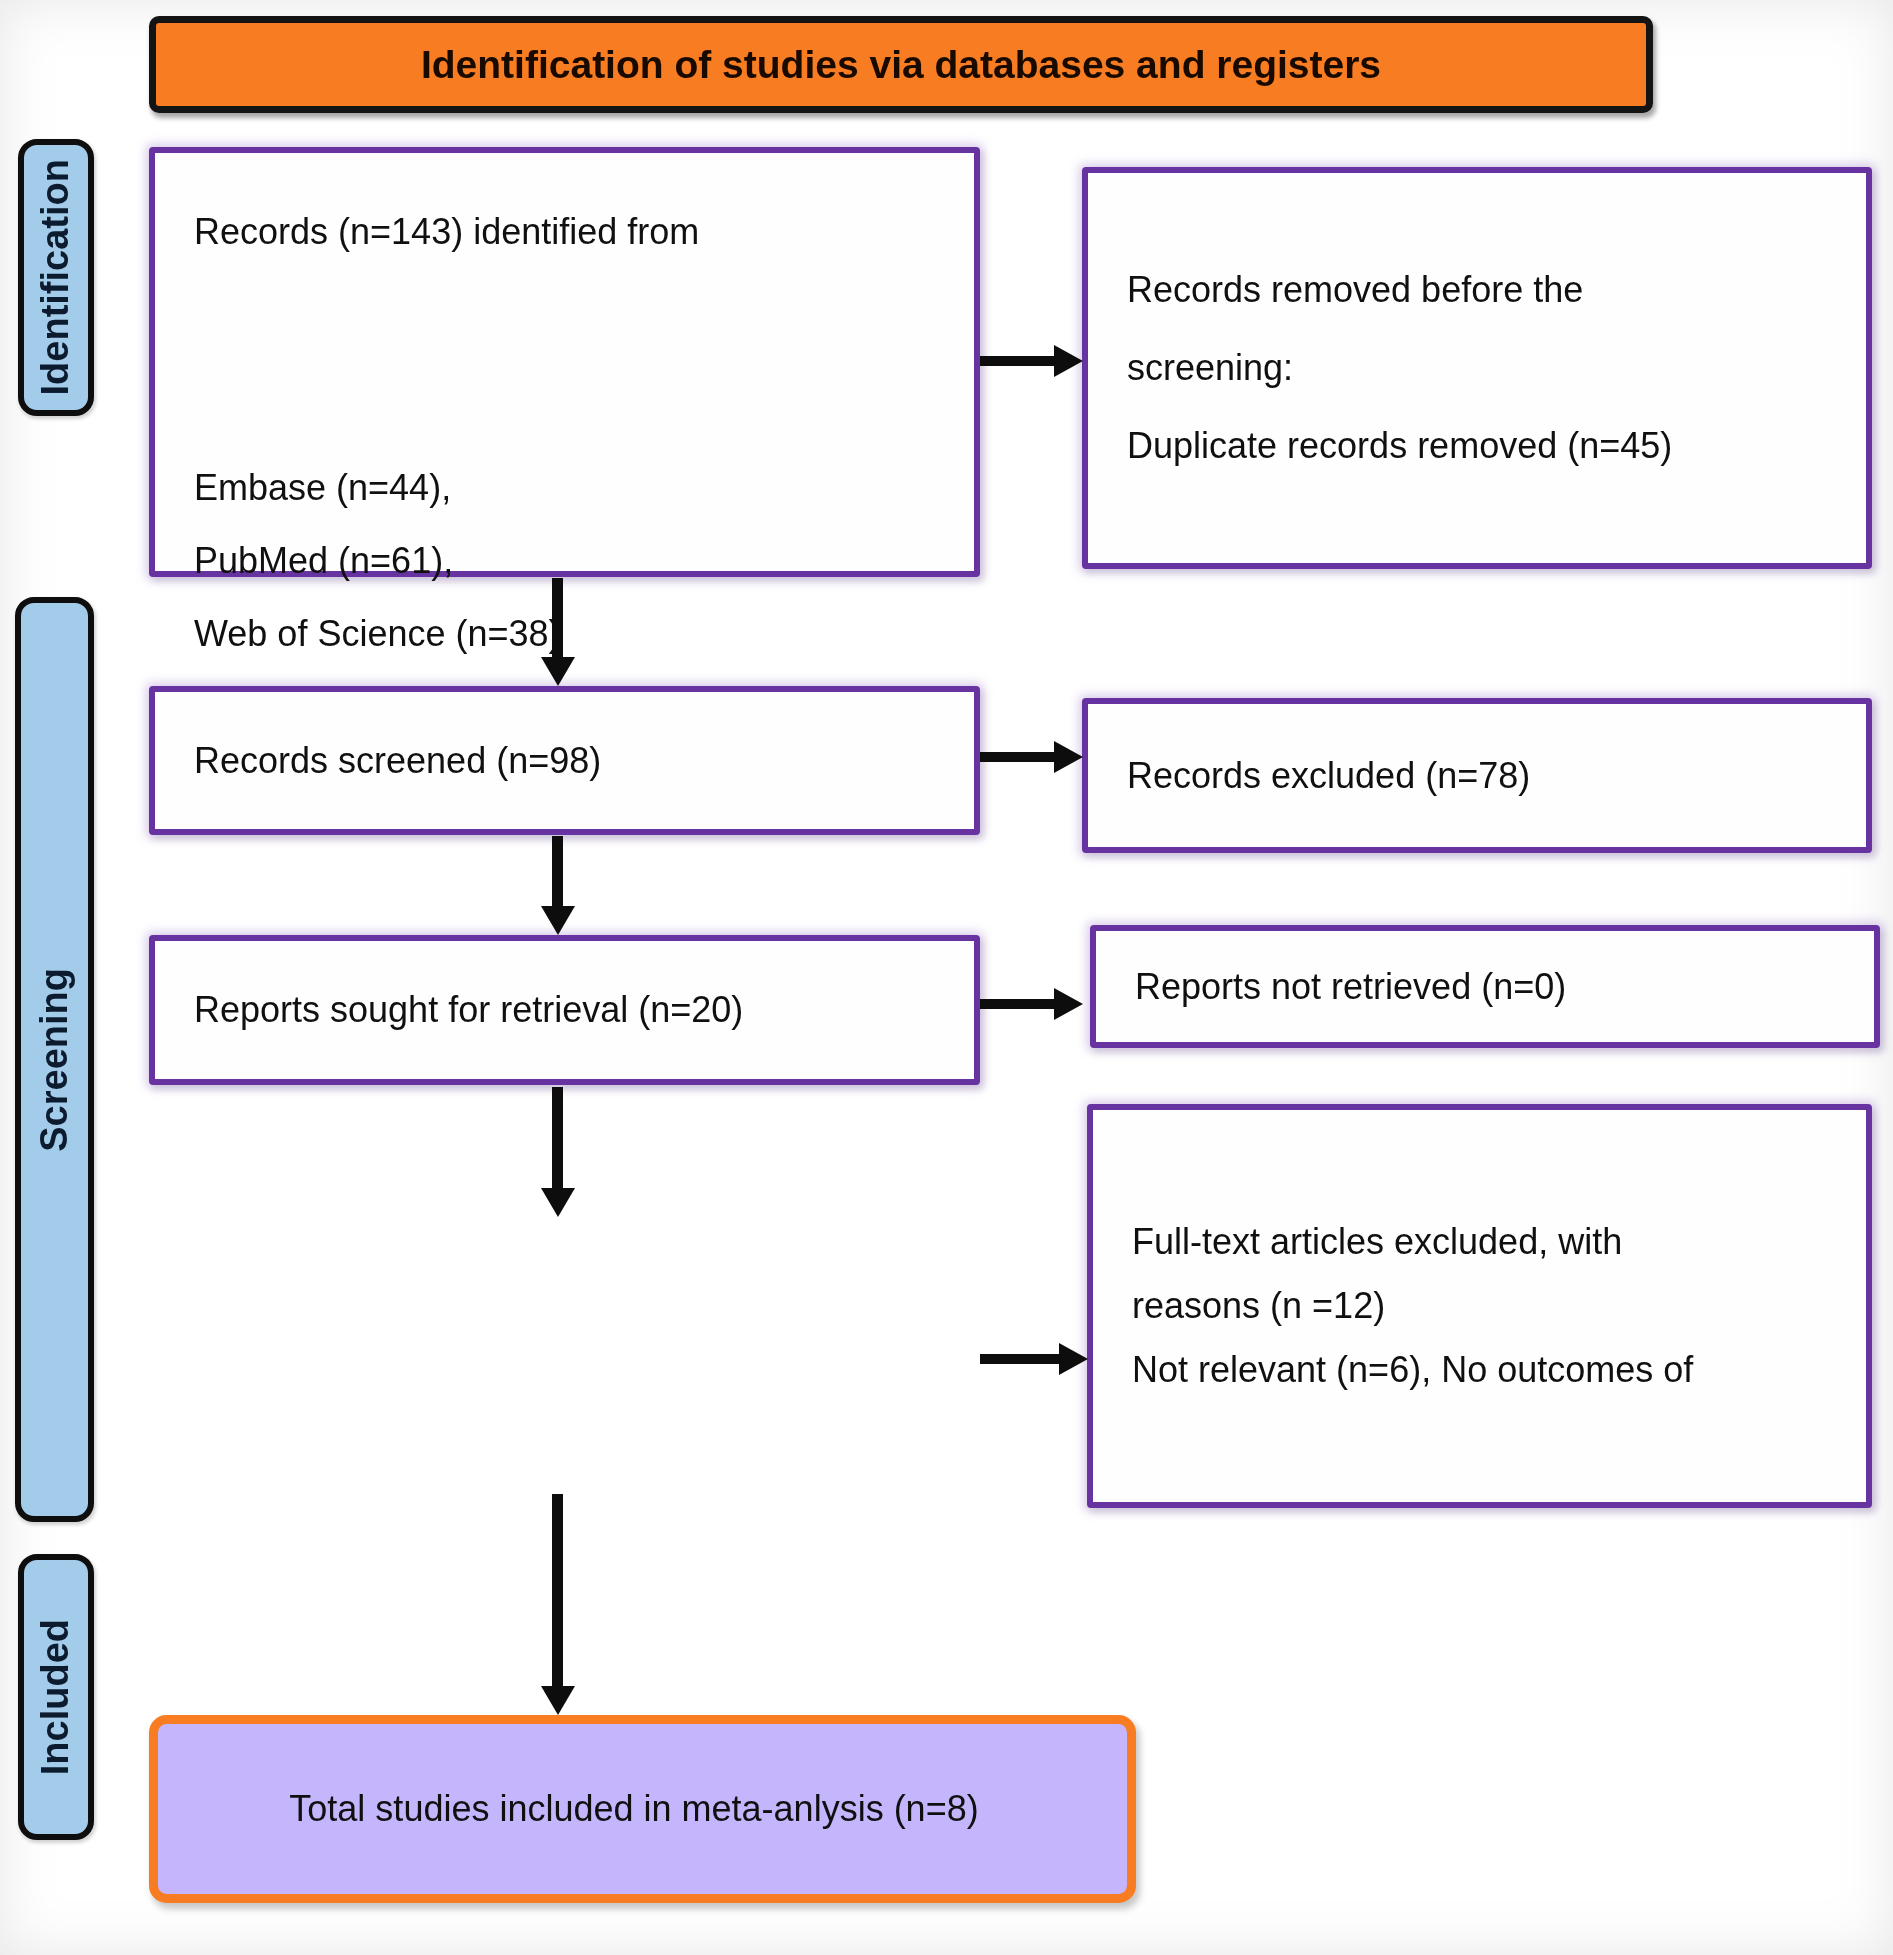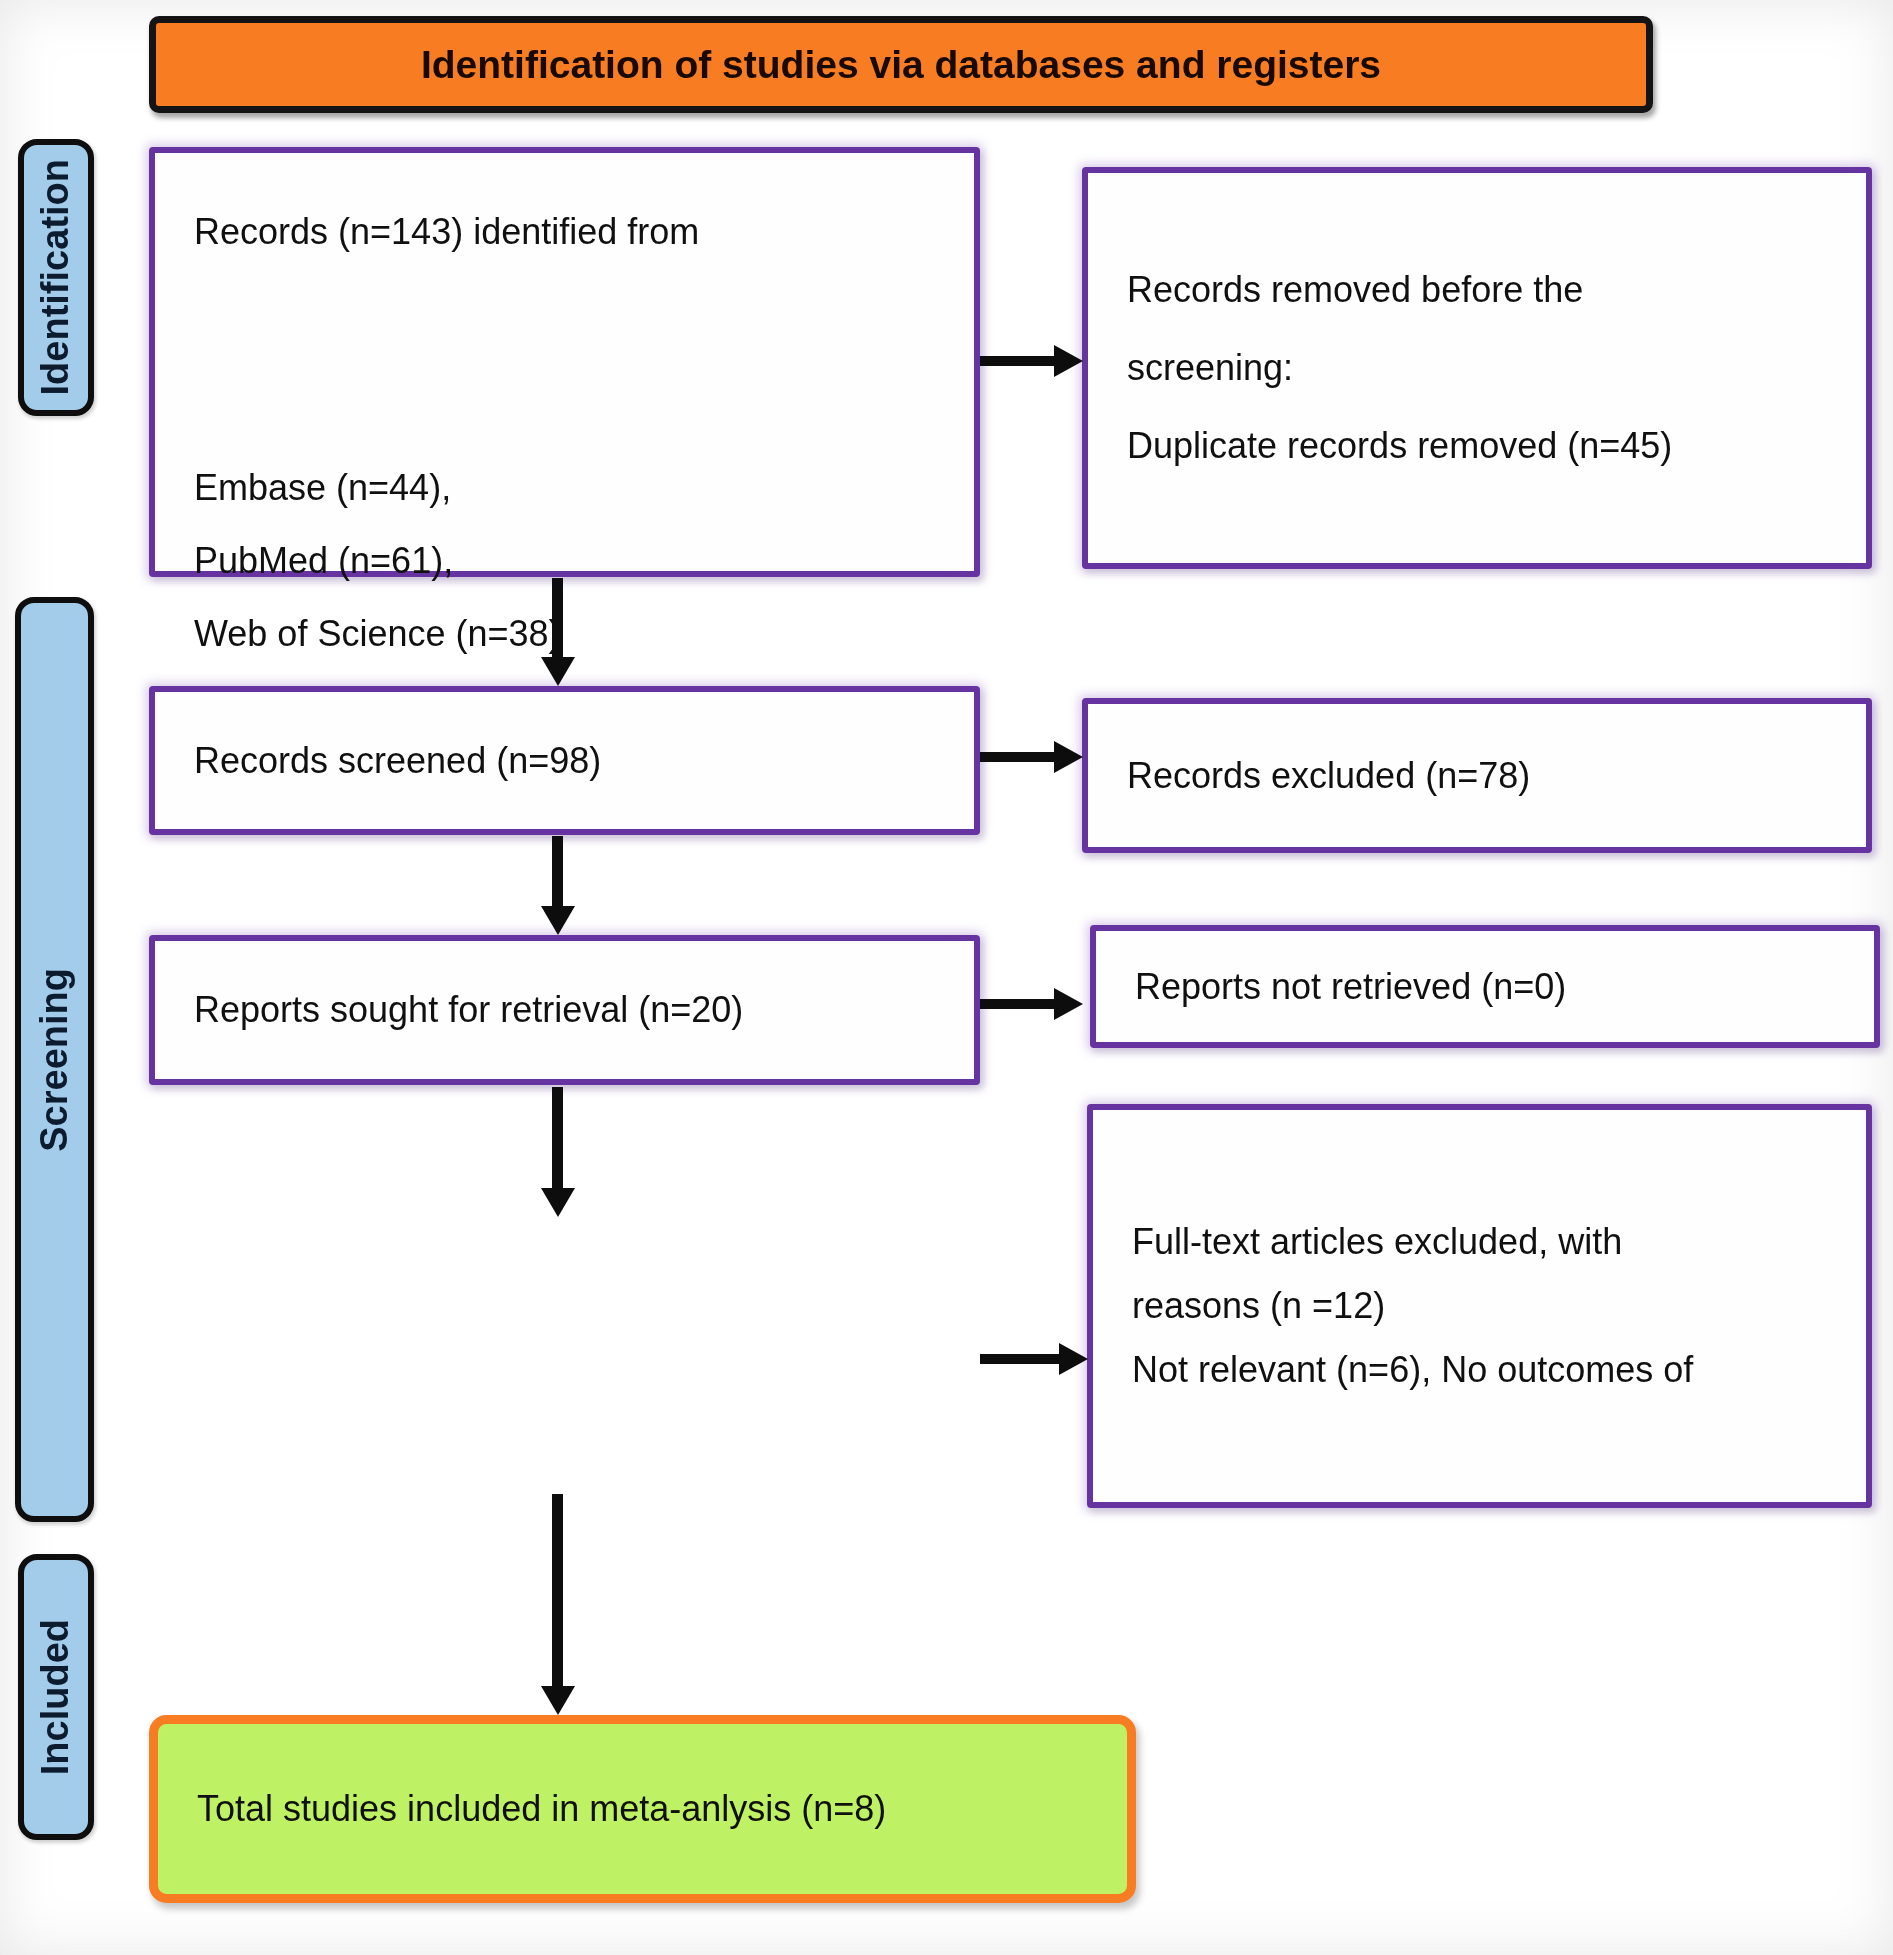--- a/index.html
+++ b/index.html
@@ -40,24 +40,25 @@
   #stage-screening{left:15px;top:597px;width:79px;height:925px;}
   #stage-included{left:17.5px;top:1554px;width:76px;height:286px;}
   
   .pbox{
     position:absolute;background:#fffefe;
     border:6.9px solid var(--purple);border-radius:4px;
     box-sizing:border-box;color:#101010;font-size:36px;
     box-shadow:0 0 10px 3.1px rgba(145,105,195,0.30), 3.1px 4.4px 6.3px rgba(0,0,0,0.10);
   }
   .obox{
-    position:absolute;background:#bef264;
+    position:absolute;background:#c4b5fd;
     border:9.4px solid var(--orange);border-radius:17.5px;
     box-sizing:border-box;color:#101010;font-size:36px;
     box-shadow:3.8px 5.6px 7.5px rgba(0,0,0,0.22);
+    align-items:center;
   }
   .vcenter{display:flex;flex-direction:column;justify-content:center;}
   .pad{padding-left:39px;padding-right:56px;}
   #box-records-identified{left:149px;top:147px;width:831px;height:430px;padding-top:54px;}
   #box-records-identified .intro{line-height:50px;}
   #box-records-identified .sources{margin-top:194px;line-height:73px;}
   #box-records-removed{left:1082px;top:167px;width:790px;height:402px;line-height:72px;gap:6px;}
   #box-records-screened{left:149px;top:686px;width:831px;height:149px;}
   #box-records-excluded{left:1082px;top:698px;width:790px;height:155px;}
   #box-reports-sought{left:149px;top:935px;width:831px;height:150px;}

